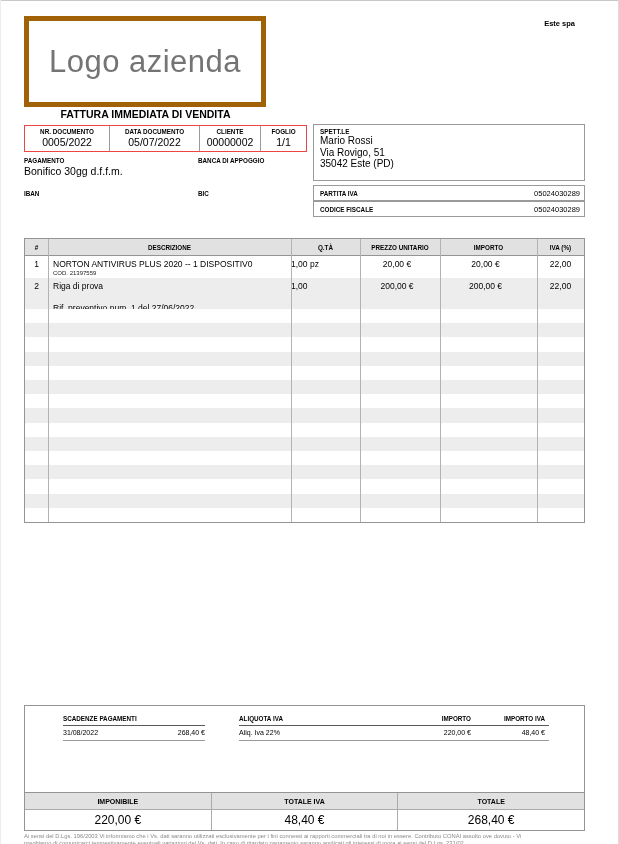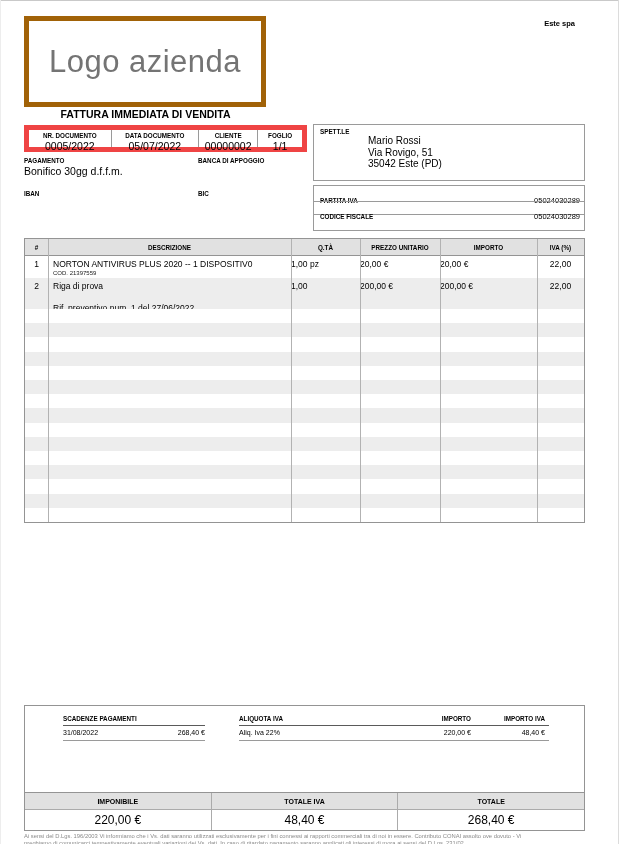--- a/index.html
+++ b/index.html
@@ -18,60 +18,60 @@
   
   .logo-box {
     position:absolute; left:24px; top:16px; width:242px; height:91px;
     border:5px solid #a16207; display:flex; align-items:center; justify-content:center;
   }
   .logo-text { font-size:31px; color:#747474; letter-spacing:.5px; }
   .company-name { position:absolute; top:19px; right:44px; font-size:7.5px; font-weight:bold; }
   .doc-title { position:absolute; left:24px; top:108px; width:243px; text-align:center; font-size:10.5px; font-weight:bold; }
 
   
-  .doc-info { position:absolute; left:24px; top:125px; width:283px; height:27px; border:5px solid #ef4444; display:flex; }
+  .doc-info { position:absolute; left:24px; top:125px; width:283px; height:27px; border:1px solid #ef4444; display:flex; }
   .doc-info .field { text-align:center; padding-top:2px; }
   .doc-info .field + .field { border-left:1px solid #9a9a9a; }
   .f-label { font-size:6.3px; font-weight:bold; }
   .f-value { font-size:10.5px; margin-top:1px; }
   .w-nr{width:84px;} .w-data{width:90px;} .w-cli{width:61px;} .w-fog{width:46px;}
 
   .mini-label { position:absolute; font-size:6.3px; font-weight:bold; }
   .pay-value { position:absolute; left:24px; top:165px; font-size:10.5px; }
 
   
   .customer-box {
     position:absolute; left:313px; top:124px; width:272px; height:57px;
     border:1px solid #9a9a9a; padding:3px 6px;
   }
   .customer-box .c-label { font-size:6.3px; font-weight:bold; }
-  .customer-box .c-line { font-size:10px; line-height:11.6px;margin-left:48px; }
+  .customer-box .c-line { font-size:10px; line-height:11.6px; }
   .fiscal-row {
-    position:absolute; left:313px; width:272px; height:30px;
+    position:absolute; left:313px; width:272px; height:16px;
     border:1px solid #9a9a9a; display:flex; align-items:center; justify-content:space-between;
     padding:0 4px 0 6px;
   }
   .fiscal-row .fr-label { font-size:6.3px; font-weight:bold; }
   .fiscal-row .fr-value { font-size:7.5px; }
   .row-piva { top:185px; } .row-cf { top:201px; }
 
   
   .items-table { position:absolute; left:24px; top:238px; width:561px; height:285px; border:1px solid #949494; }
   .vline { position:absolute; top:0; bottom:0; width:1px; background:#b2b2b2; z-index:3; }
   .vl0{left:23px;} .vl1{left:266px;} .vl2{left:335px;} .vl3{left:415px;} .vl4{left:512px;}
   .items-head { display:flex; height:17px; background:#e1e1e1; border-bottom:1px solid #949494; }
   .items-head .hcell { font-size:6.3px; font-weight:bold; display:flex; align-items:center; justify-content:center; }
   .c0{width:23px;} .c1{width:243px;} .c2{width:69px;} .c3{width:80px;} .c4{width:97px;} .c5{width:47px;}
   .items-rows { display:flex; flex-direction:column; height:266px; }
   .irow { display:flex; }
   .irow .cell { font-size:8.5px; padding-top:3px; }
   .cell.num { text-align:center; }
   .cell.desc { text-align:left; padding-left:5px; padding-right:4px; }
   .cell.qty { text-align:left; }
-  .cell.money { text-align:left; padding-right:6px; }
+  .cell.money { text-align:center; padding-right:6px; }
   .cell.vat { text-align:center; }
   .desc .sub-small { font-size:6px; margin-top:1px; color:#1a1a1a; }
   .desc .sub-normal { font-size:8.5px; margin-top:12px; }
   .stripes {
     flex:1;
     background:repeating-linear-gradient(to bottom, #ffffff 0 14.2px, #ededed 14.2px 28.4px);
   }
 
   
   .bottom-box { position:absolute; left:24px; top:705px; width:561px; height:88px; border:1px solid #949494; }

